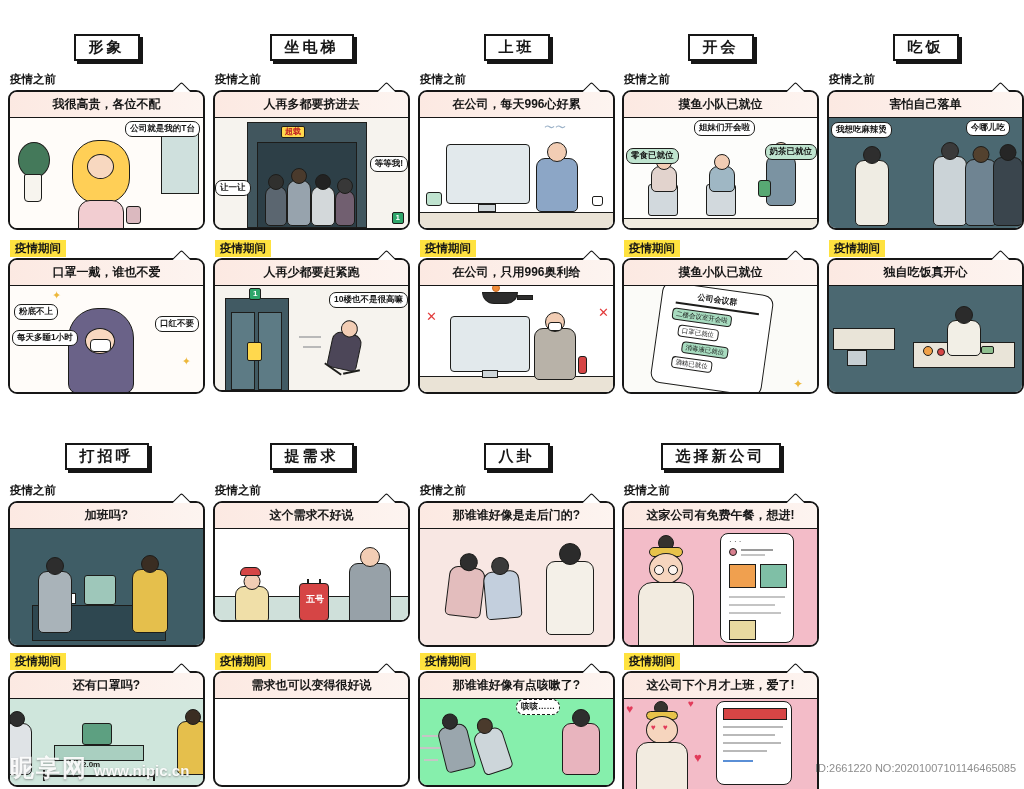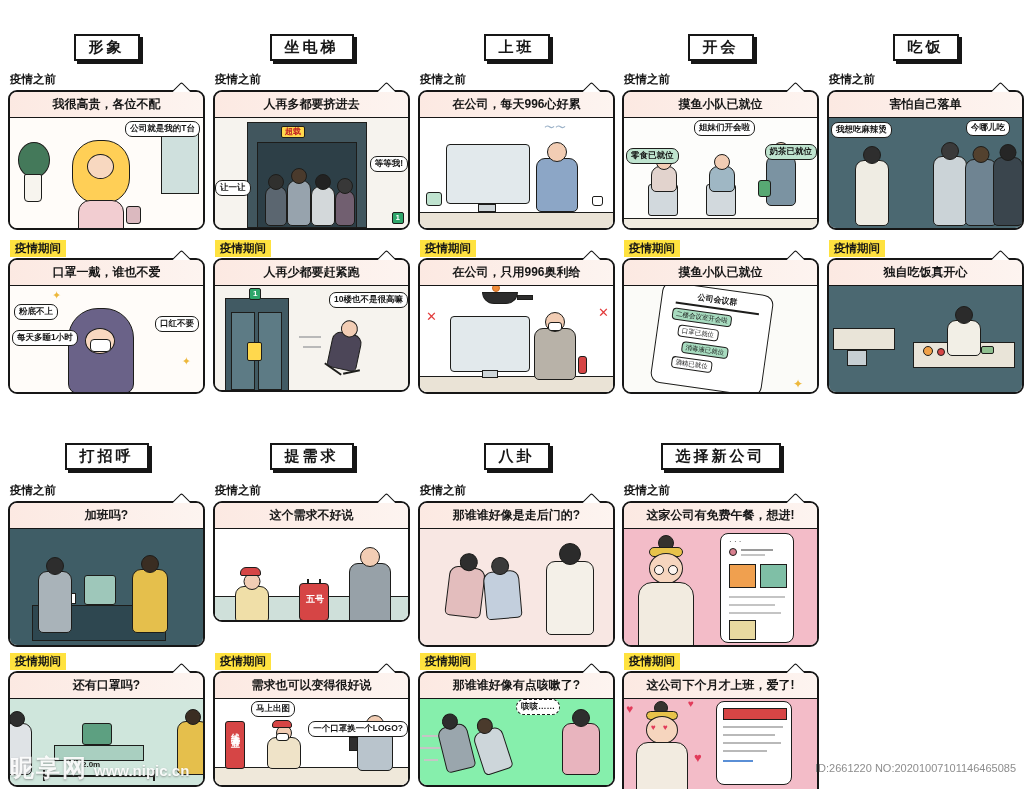--- a/index.html
+++ b/index.html
@@ -273,33 +273,20 @@
         <span class="txt" style="left:91px;top:66px;color:#fff;font-size:9px;font-weight:bold;z-index:2">五号</span>
         <div class="vline" style="left:92px;top:50px;height:7px"></div>
         <div class="vline" style="left:104px;top:50px;height:7px"></div>
         <div class="person" style="left:134px;top:18px;width:42px;height:78px;--shirt:#97a1a8;--head:20px"></div>
       </div>
     </div>
     <div class="plabel hl" style="top:210px">疫情期间</div>
     <div class="card" style="top:228px;height:116px">
       <div class="ear"></div>
       <div class="caption">需求也可以变得很好说</div>
-      <div class="scene" style="background:#ffffff">
-        <div class="rect" style="left:-2px;right:-2px;bottom:-2px;height:20px;background:#efe8da"></div>
-        <div class="rect" style="left:10px;top:22px;width:20px;height:48px;background:#d64545;border-radius:3px">
-          <div class="vtext">线上营业</div>
-        </div>
-        <div class="person" style="left:52px;top:26px;width:34px;height:44px;--shirt:#efe3c8;--head:16px"></div>
-        <div class="rect" style="left:57px;top:21px;width:20px;height:8px;background:#d64545;border-radius:5px 5px 2px 2px;z-index:2"></div>
-        <div class="rect" style="left:61px;top:34px;width:13px;height:8px;background:#fff;border-radius:3px;z-index:2"></div>
-        <div class="person" style="left:142px;top:16px;width:36px;height:56px;--shirt:#b9c4cc;--head:18px"></div>
-        <div class="rect" style="left:134px;top:38px;width:9px;height:14px;background:#2e2e2e"></div>
-        <div class="bubble" style="left:36px;top:2px">马上出图</div>
-        <div class="bubble" style="right:0;top:22px">一个口罩换一个LOGO?</div>
-      </div>
     </div>
   </div>
 
   <div class="col" style="left:418px;top:443px;height:346px">
     <div class="badge-row"><span class="badge">八卦</span></div>
     <div class="plabel" style="top:40px">疫情之前</div>
     <div class="card" style="top:58px;height:146px">
       <div class="ear"></div>
       <div class="caption">那谁谁好像是走后门的?</div>
       <div class="scene" style="background:#f8e7e3">

